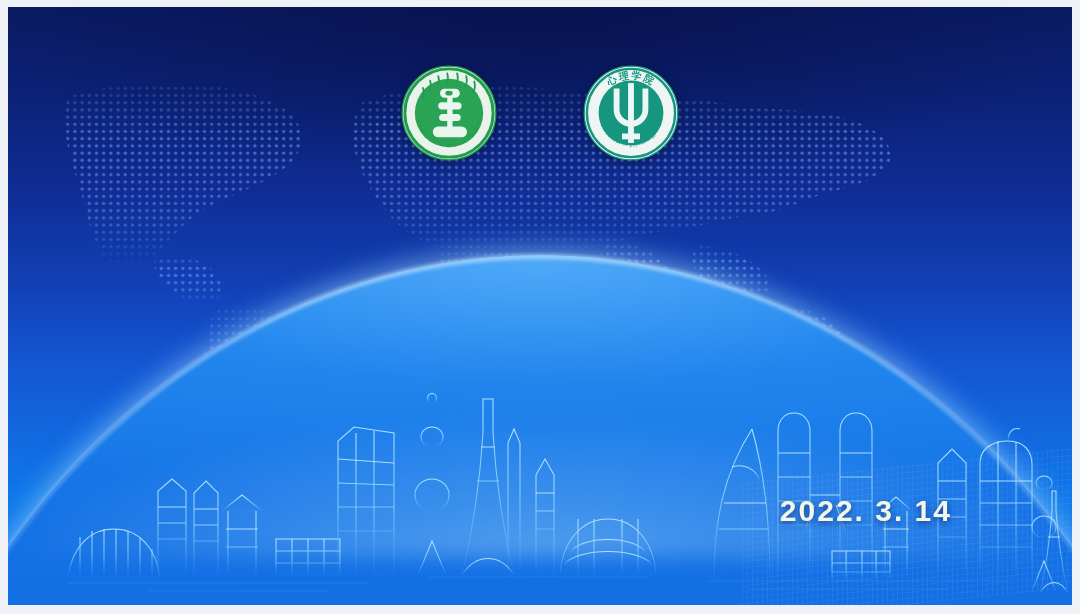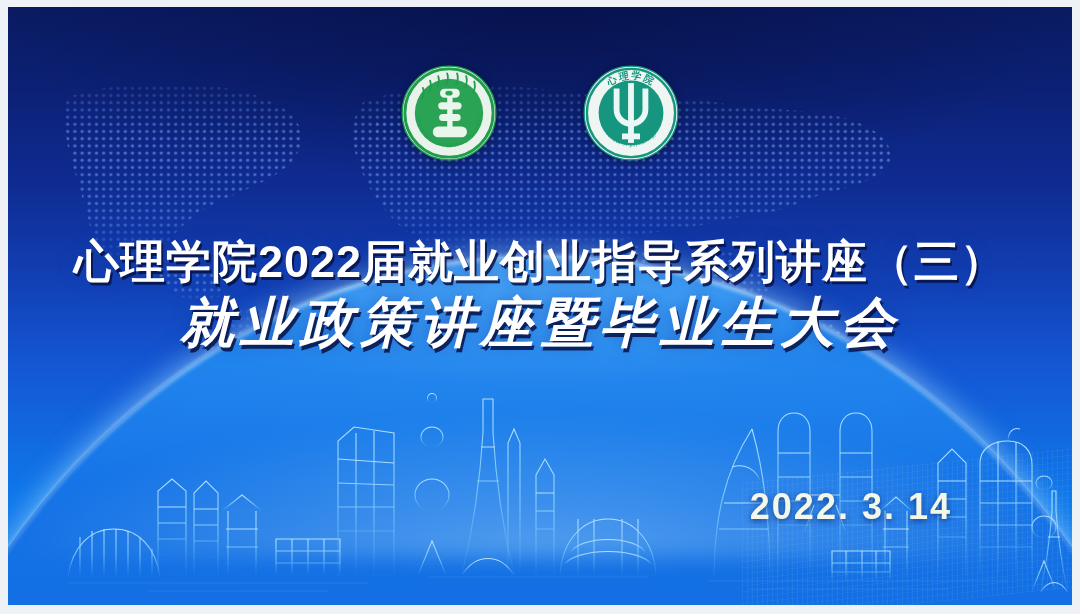--- a/index.html
+++ b/index.html
@@ -152,21 +152,21 @@
     white-space: nowrap;
   }
 
   
   .date {
     position: absolute;
     right: 120px;
     bottom: 77px;
     font-family: "Liberation Sans", "DejaVu Sans", sans-serif;
     font-weight: 700;
-    font-size: 36px;
+    font-size: 30px;
     letter-spacing: 2px;
     color: #f3f7ea;
     text-shadow: 0 2px 6px rgba(10,40,110,.75);
     z-index: 7;
     white-space: nowrap;
   }
 
   
   .grid-texture {
     position: absolute;
@@ -478,21 +478,17 @@
           <g fill="none" stroke="#eaf7f4" stroke-width="6.5" stroke-linecap="square">
             <path d="M44 36 V56 a16 16 0 0 0 32 0 V36"></path>
             <path d="M60 30 V90"></path>
           </g>
           <path d="M50 86 h20" stroke="#eaf7f4" stroke-width="6.5" fill="none"></path>
         </svg>
       </div>
 
     </div>
 
-    <div class="titles">
-      <div class="title-line-1">心理学院2022届就业创业指导系列讲座（三）</div>
-      <div class="title-line-2">就业政策讲座暨毕业生大会</div>
-    </div>
 
     <div class="date">2022. 3. 14</div>
 
   </div>
 </div>
 
 </body></html>

